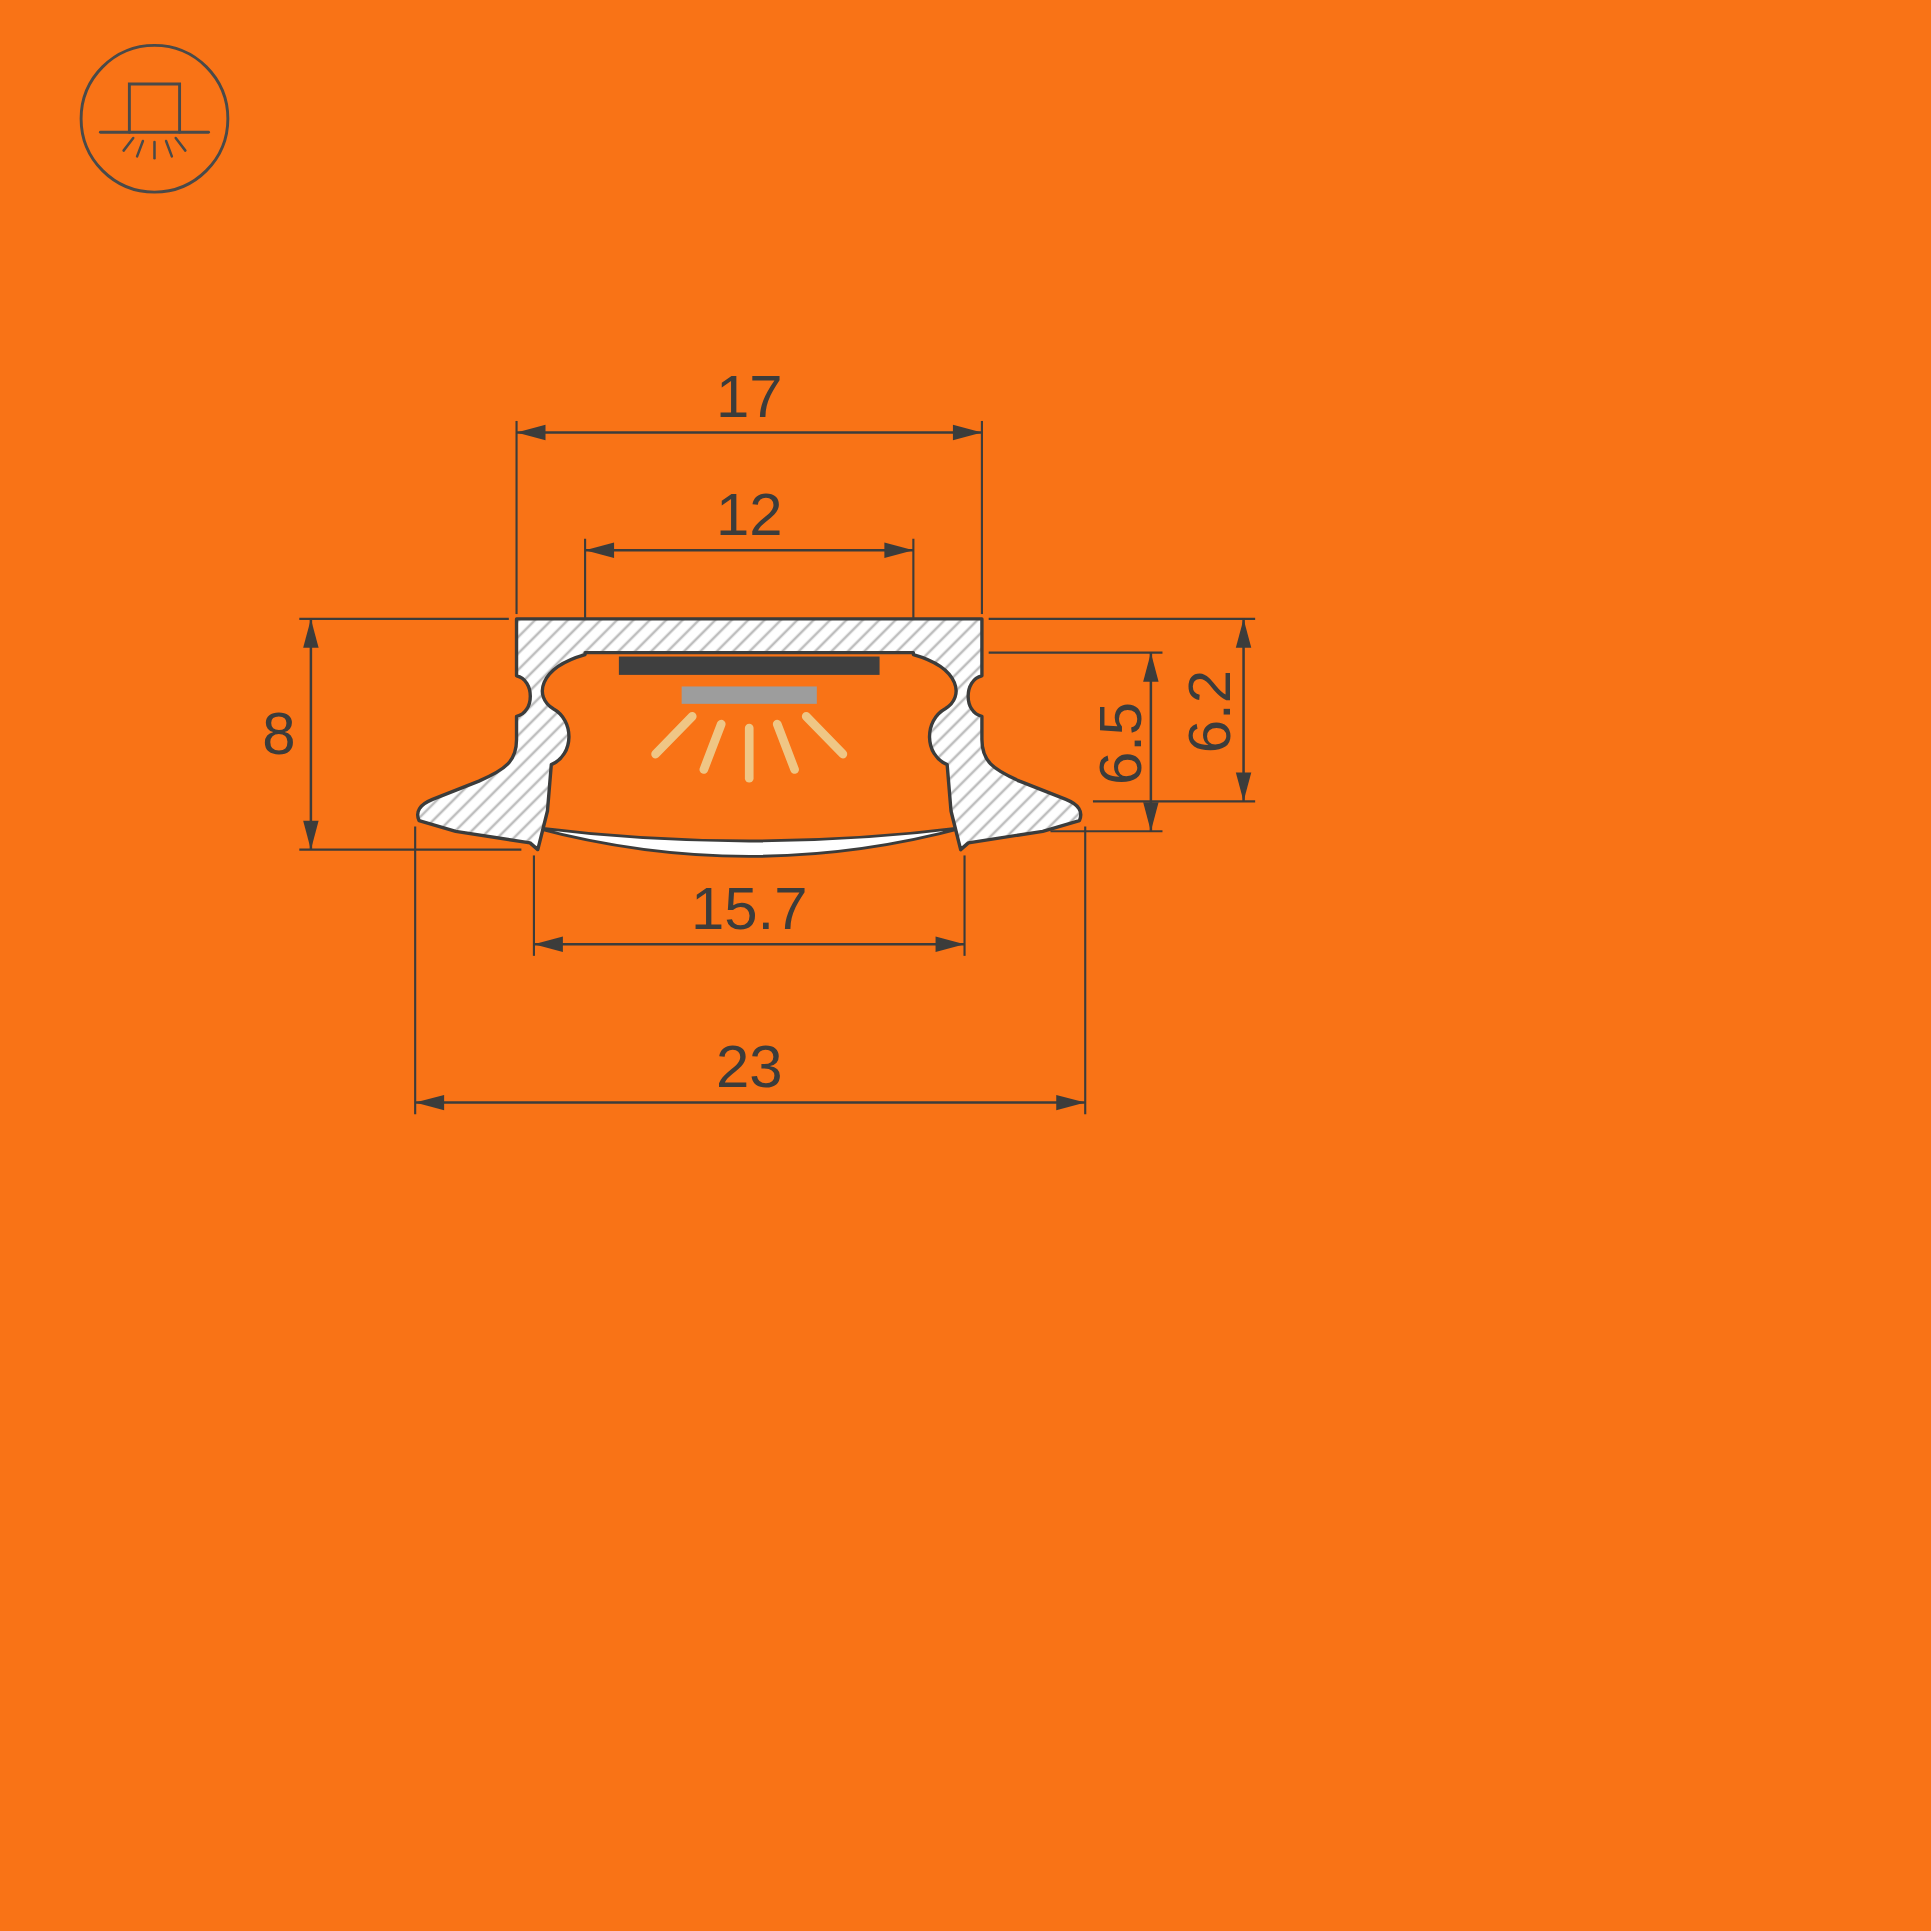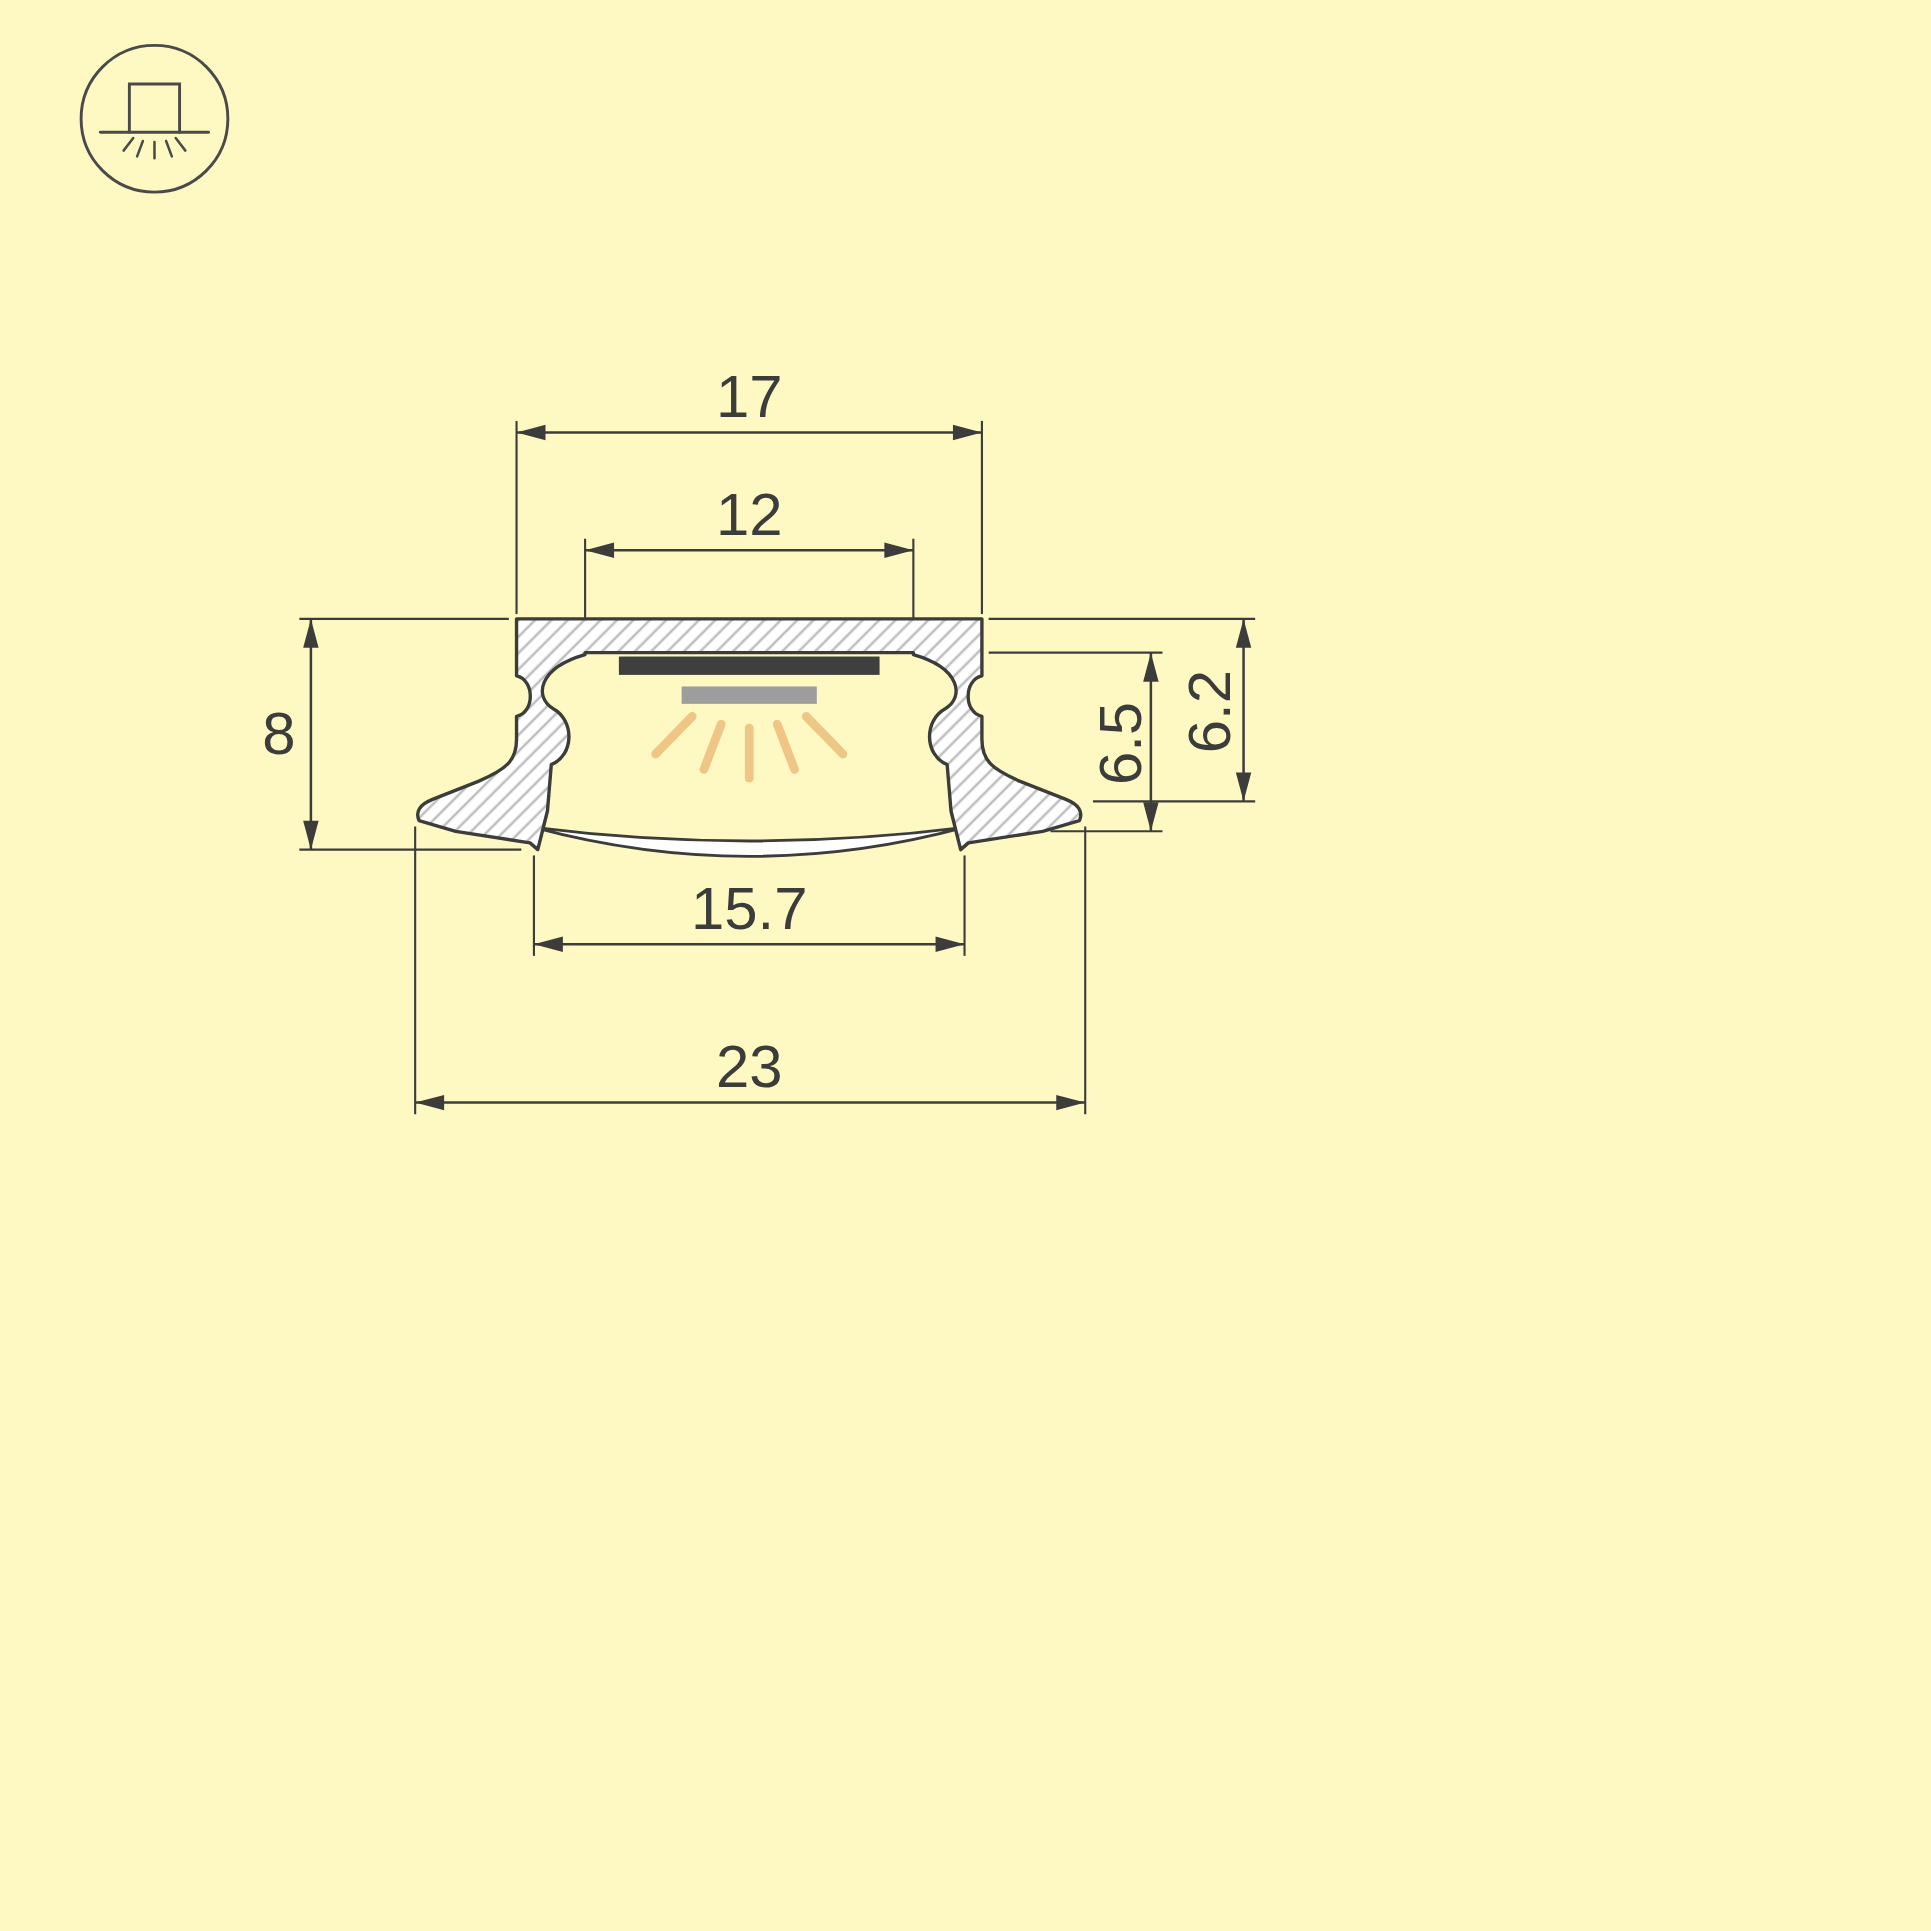--- a/index.html
+++ b/index.html
@@ -8,21 +8,21 @@
     background: #ffffff;
     width: 1931px;
     height: 1931px;
     overflow: hidden;
     font-family: "Liberation Sans", sans-serif;
   }
   .canvas {
     position: relative;
     width: 1931px;
     height: 1931px;
-    background: #fef9c3;
+    background: #f97316;
   }
   svg { display: block; }
 
   
   .body-outline {
     stroke: #3c3c3b;
     stroke-width: 3.5;
     stroke-linejoin: round;
   }
   .diffuser {

